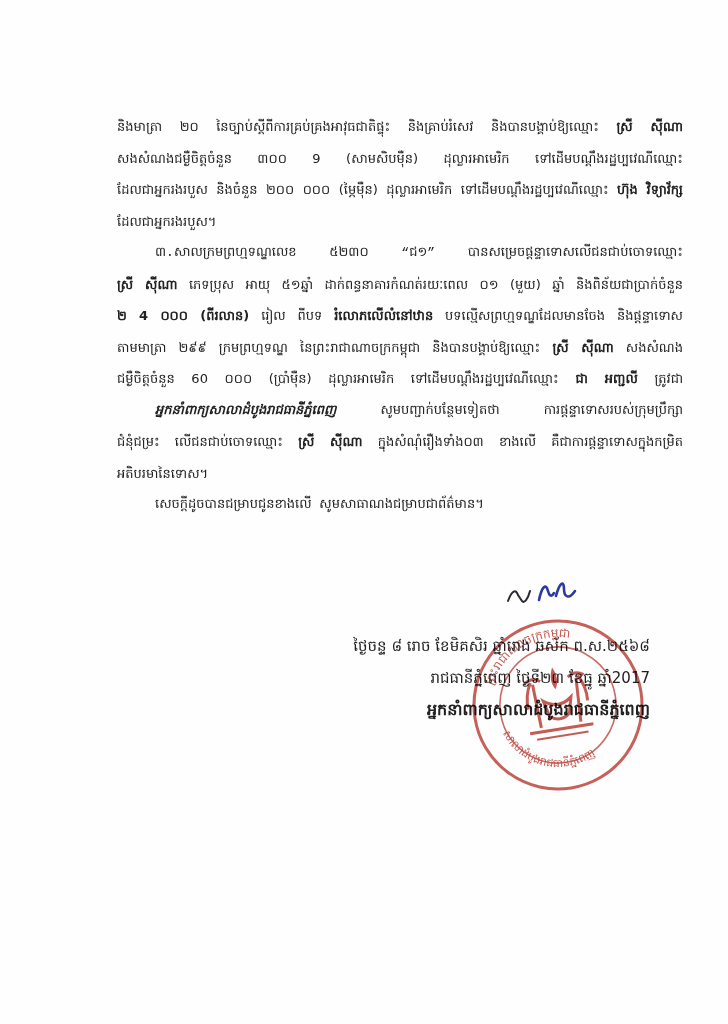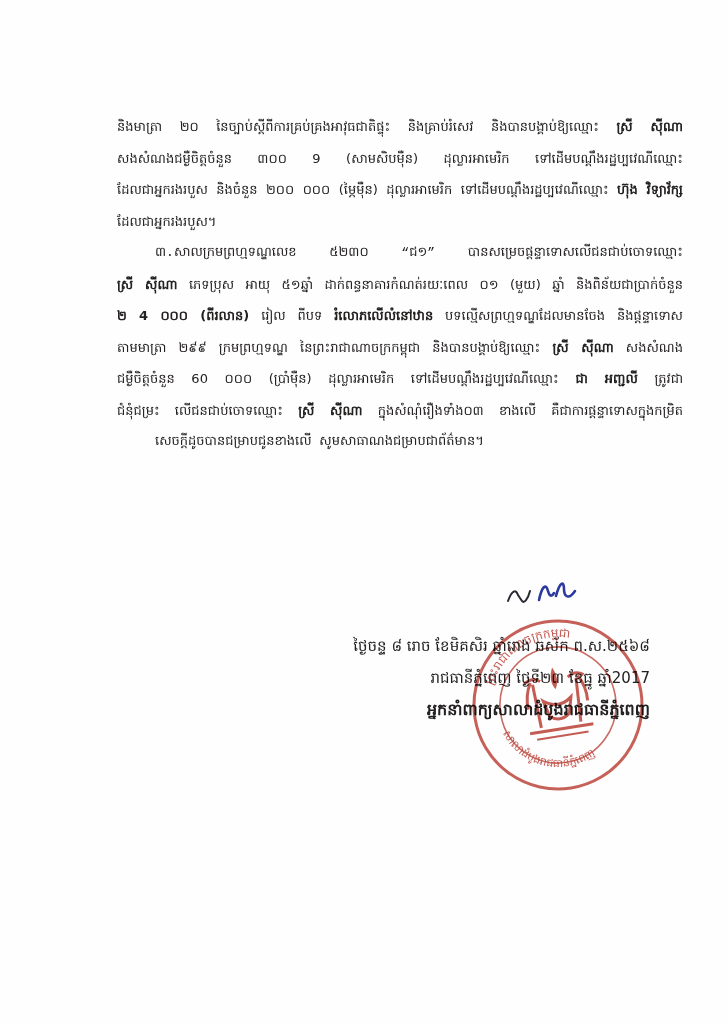--- a/index.html
+++ b/index.html
@@ -72,21 +72,23 @@
         <div class="line lastline"><span>ដែលជាអ្នករងរបួស។</span></div>
       </div>
       <div class="para">
         <div class="line indent"><span>៣.សាលក្រមព្រហ្មទណ្ឌលេខ ៥២៣០ “ជ១” បានសម្រេចផ្ដន្ទាទោសលើជនជាប់ចោទឈ្មោះ</span></div>
         <div class="line"><span class="seg-b">ស្រី ស៊ីណា</span><span> ភេទប្រុស អាយុ ៥១ឆ្នាំ ដាក់ពន្ធនាគារកំណត់រយៈពេល ០១ (មួយ) ឆ្នាំ និងពិន័យជាប្រាក់ចំនួន</span></div>
         <div class="line"><span class="seg-b">២ 4 ០០០ (ពីរលាន)</span><span> រៀល ពីបទ </span><span class="seg-b">រំលោភលើលំនៅឋាន</span><span> បទល្មើសព្រហ្មទណ្ឌដែលមានចែង និងផ្ដន្ទាទោស</span></div>
         <div class="line"><span>តាមមាត្រា ២៩៩ ក្រមព្រហ្មទណ្ឌ នៃព្រះរាជាណាចក្រកម្ពុជា និងបានបង្គាប់ឱ្យឈ្មោះ </span><span class="seg-b">ស្រី ស៊ីណា</span><span> សងសំណង</span></div>
         <div class="line"><span>ជម្ងឺចិត្តចំនួន 60 ០០០ (ប្រាំម៉ឺន) ដុល្លារអាមេរិក ទៅដើមបណ្ដឹងរដ្ឋប្បវេណីឈ្មោះ </span><span class="seg-b">ជា អញ្ជលី</span><span> ត្រូវជា</span></div>
       </div>
       <div class="para">
+        <div class="line indent"><span class="seg-bi">អ្នកនាំពាក្យសាលាដំបូងរាជធានីភ្នំពេញ</span><span> សូមបញ្ជាក់បន្ថែមទៀតថា ការផ្ដន្ទាទោសរបស់ក្រុមប្រឹក្សា</span></div>
         <div class="line"><span>ជំនុំជម្រះ លើជនជាប់ចោទឈ្មោះ </span><span class="seg-b">ស្រី ស៊ីណា</span><span> ក្នុងសំណុំរឿងទាំង០៣ ខាងលើ គឺជាការផ្ដន្ទាទោសក្នុងកម្រិត</span></div>
+        <div class="line lastline"><span>អតិបរមានៃទោស។</span></div>
       </div>
       <div class="para">
         <div class="line indent lastline"><span>សេចក្ដីដូចបានជម្រាបជូនខាងលើ សូមសាធាណងជម្រាបជាព័ត៌មាន។</span></div>
       </div>
     </div>
 
   <svg class="mark-black" width="28" height="22" viewBox="0 0 28 22">
     <path d="M3 16 C7 5 11 4 13 10 L17 16 C19 19 23 14 25 6" stroke="#2a2a33" stroke-width="2" fill="none" stroke-linecap="round"></path>
   </svg>
 

